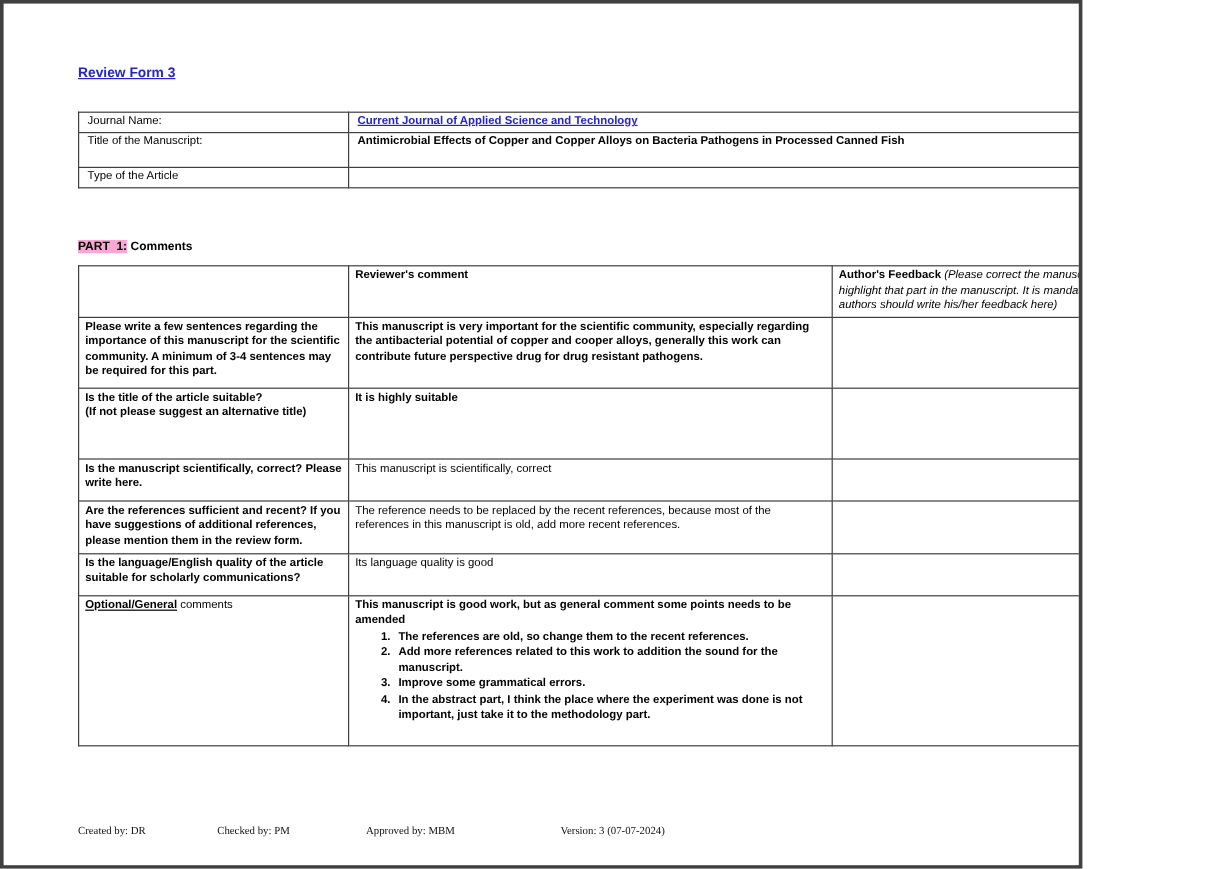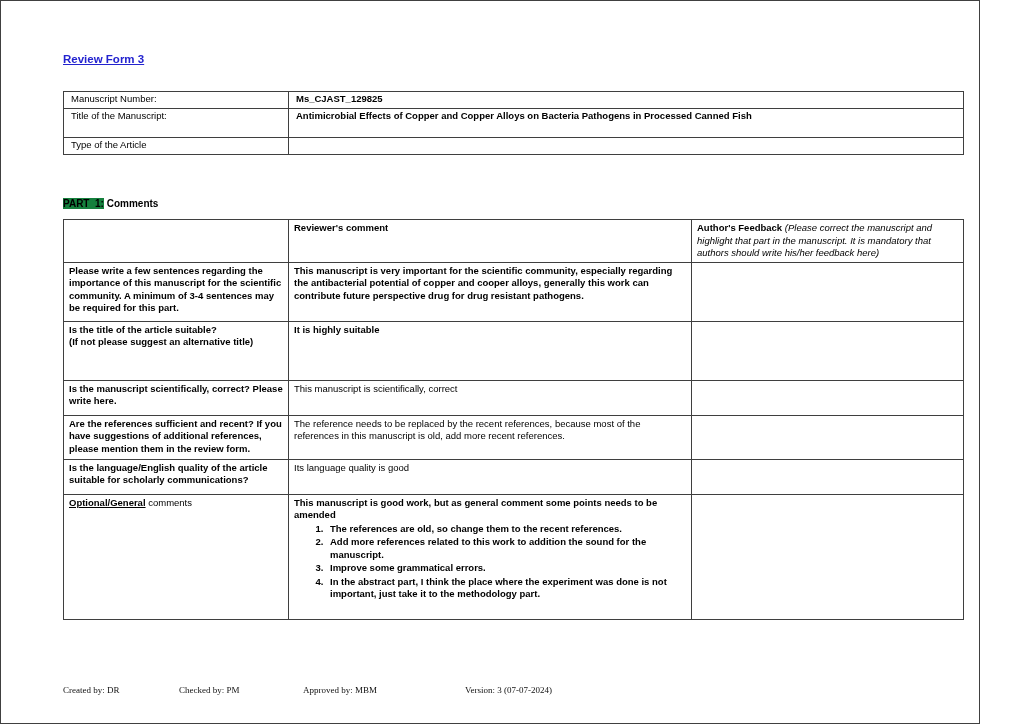--- a/index.html
+++ b/index.html
@@ -1,19 +1,19 @@
 <!DOCTYPE html>
 <html><head>
 <meta charset="utf-8">
 <style>
   html,body{margin:0;padding:0;background:#ffffff;}
   .page{
-    position:relative;width:980px;height:724px;background:#ffffff;
+    position:relative;width:902px;height:724px;background:#ffffff;
     font-family:"Liberation Sans",sans-serif;color:#000;box-sizing:border-box;
-    border:1px solid #404040;overflow:hidden;
+    border:3px solid #404040;overflow:hidden;
   }
   .page-title{
     position:absolute;left:62px;top:52px;margin:0;
     font-size:11.5px;font-weight:bold;color:#2323cf;text-decoration:underline;
   }
   
   .meta{
     position:absolute;left:62px;top:90px;width:900px;
     border-collapse:collapse;table-layout:fixed;
   }
@@ -21,21 +21,21 @@
     border:1px solid #3f3f3f;font-size:9.5px;padding:1px 7px;
     vertical-align:top;line-height:1.3;
   }
   .meta .label-cell{width:225px;}
   .meta .h14{height:14px;} .meta .h26{height:26px;}
   .journal-link{color:#2323cf;font-weight:bold;text-decoration:underline;cursor:pointer;}
   .bold{font-weight:bold;}
   .title-val{padding-top:9px;font-weight:bold;}
   
   .part-heading{position:absolute;left:62px;top:197px;font-size:10px;font-weight:bold;}
-  .hl{background:#15803d;white-space:pre;}
+  .hl{background:#f9a8d4;white-space:pre;}
   
   .main{
     position:absolute;left:62px;top:218px;width:900px;
     border-collapse:collapse;table-layout:fixed;
   }
   .main td{
     border:1px solid #3f3f3f;font-size:9.5px;vertical-align:top;
     padding:2px 5px;line-height:1.32;
   }
   .q{font-weight:bold;padding-left:16px;padding-right:10px;white-space:pre-line;}
@@ -59,23 +59,23 @@
 <div class="page">
 
   <h1 class="page-title">Review Form 3</h1>
 
   <table class="meta">
     <colgroup>
         <col style="width:225px">
         <col style="width:675px">
       </colgroup>
     <tbody>
-    <tr>
-      <td class="label-cell h14">Manuscript Number:</td>
-      <td class="h14 bold">Ms_CJAST_129825</td>
+        <tr>
+      <td class="label-cell h14">Journal Name:</td>
+      <td class="h14"><a class="journal-link">Current Journal of Applied Science and Technology</a></td>
     </tr>
     <tr>
       <td class="label-cell h26">Title of the Manuscript:</td>
       <td class="h26 title-val">Antimicrobial Effects of Copper and Copper Alloys on Bacteria Pathogens in Processed Canned Fish</td>
     </tr>
     <tr>
       <td class="label-cell h14">Type of the Article</td>
       <td class="h14"></td>
     </tr>
   </tbody>

